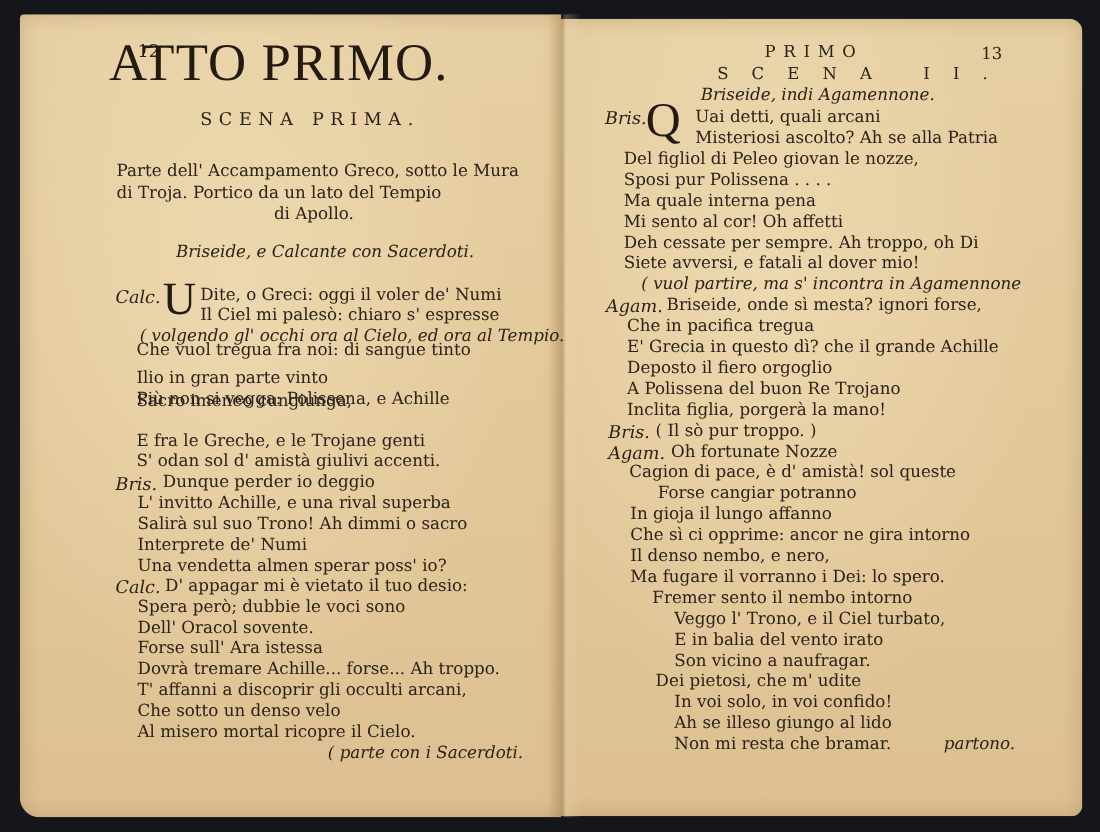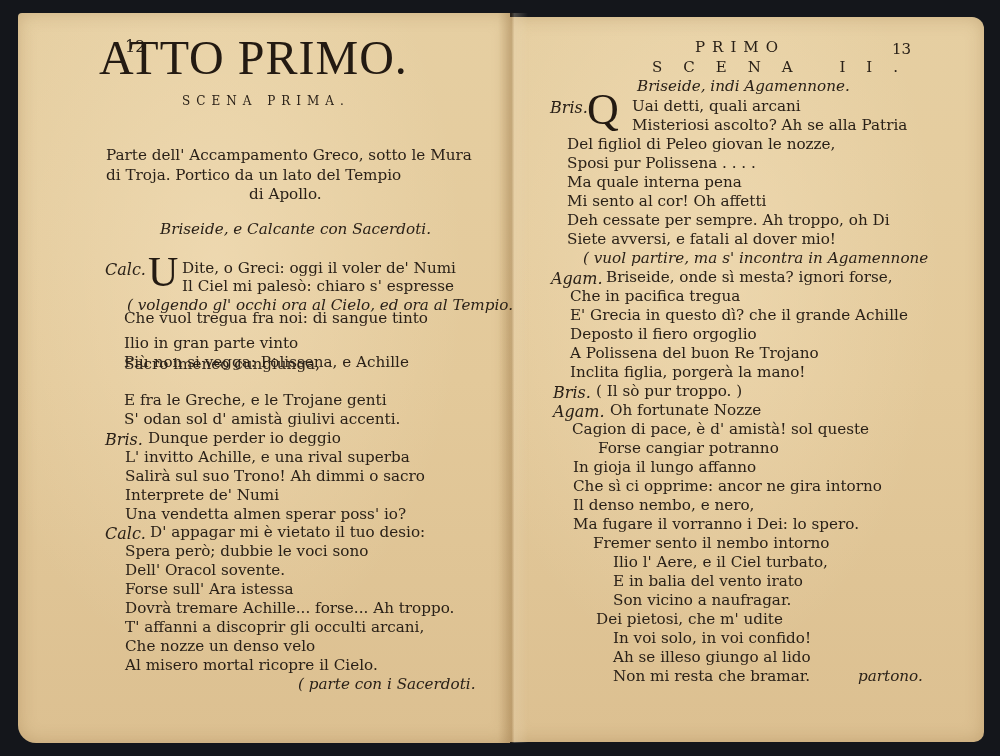--- a/index.html
+++ b/index.html
@@ -42,21 +42,21 @@
 <body>
 
 <div class="spread">
   <div class="page left"></div>
   <div class="page right"></div>
   <div class="gutter"></div>
 </div>
 
 <div class="pnum" style="left:125px;top:37px;">12</div>
 <div class="title">ATTO PRIMO.</div>
-<div class="line sp" style="left:182px;top:92px;font-size:12px;">SCENA PRIMA.</div>
+<div class="line sp" style="left:182px;top:100px;font-size:16px;">SCENA PRIMA.</div>
 <div class="line" style="left:106px;top:146px;">Parte dell' Accampamento Greco, sotto le Mura</div>
 <div class="line" style="left:106px;top:166px;">di Troja. Portico da un lato del Tempio</div>
 <div class="line" style="left:249px;top:185px;">di Apollo.</div>
 <div class="line it" style="left:160px;top:220px;">Briseide, e Calcante con Sacerdoti.</div>
 
 <div class="spk" style="left:105px;top:260px;">Calc.</div>
 <div class="drop" style="left:148px;top:248px;font-size:42px;">U</div>
 <div class="line" style="left:182px;top:259px;">Dite, o Greci: oggi il voler de' Numi</div>
 <div class="line" style="left:182px;top:277px;">Il Ciel mi palesò: chiaro s' espresse</div>
 <div class="line it" style="left:127px;top:296px;font-style:italic;">( volgendo gl' occhi ora al Cielo, ed ora al Tempio.</div>
@@ -72,21 +72,21 @@
 <div class="line" style="left:125px;top:467px;">Salirà sul suo Trono! Ah dimmi o sacro</div>
 <div class="line" style="left:125px;top:486px;">Interprete de' Numi</div>
 <div class="line" style="left:125px;top:505px;">Una vendetta almen sperar poss' io?</div>
 <div class="spk" style="left:105px;top:524px;">Calc.</div>
 <div class="line" style="left:150px;top:523px;">D' appagar mi è vietato il tuo desio:</div>
 <div class="line" style="left:125px;top:542px;">Spera però; dubbie le voci sono</div>
 <div class="line" style="left:125px;top:561px;">Dell' Oracol sovente.</div>
 <div class="line" style="left:125px;top:580px;">Forse sull' Ara istessa</div>
 <div class="line" style="left:125px;top:599px;">Dovrà tremare Achille... forse... Ah troppo.</div>
 <div class="line" style="left:125px;top:618px;">T' affanni a discoprir gli occulti arcani,</div>
-<div class="line" style="left:125px;top:637px;">Che nozze un denso velo</div>
+<div class="line" style="left:125px;top:637px;">Che sotto un denso velo</div>
 <div class="line" style="left:125px;top:656px;">Al misero mortal ricopre il Cielo.</div>
 <div class="line it" style="left:298px;top:675px;">( parte con i Sacerdoti.</div>
 
 <div class="line sp" style="left:695px;top:38px;font-size:15px;letter-spacing:7px;">PRIMO</div>
 <div class="pnum" style="left:892px;top:40px;font-size:15px;">13</div>
 <div class="line" style="left:652px;top:58px;font-size:15px;letter-spacing:21px;">SCENA II.</div>
 <div class="line it" style="left:637px;top:77px;">Briseide, indi Agamennone.</div>
 
 <div class="spk" style="left:550px;top:98px;">Bris.</div>
 <div class="drop" style="left:587px;top:84px;font-size:44px;">Q</div>
@@ -110,20 +110,20 @@
 <div class="line" style="left:596px;top:382px;">( Il sò pur troppo. )</div>
 <div class="spk" style="left:553px;top:402px;">Agam.</div>
 <div class="line" style="left:610px;top:401px;">Oh fortunate Nozze</div>
 <div class="line" style="left:572px;top:420px;">Cagion di pace, è d' amistà! sol queste</div>
 <div class="line" style="left:598px;top:439px;">Forse cangiar potranno</div>
 <div class="line" style="left:573px;top:458px;">In gioja il lungo affanno</div>
 <div class="line" style="left:573px;top:477px;">Che sì ci opprime: ancor ne gira intorno</div>
 <div class="line" style="left:573px;top:496px;">Il denso nembo, e nero,</div>
 <div class="line" style="left:573px;top:515px;">Ma fugare il vorranno i Dei: lo spero.</div>
 <div class="line" style="left:593px;top:534px;">Fremer sento il nembo intorno</div>
-<div class="line" style="left:613px;top:553px;">Ilio l' Aere, e il Ciel turbato,</div>
+<div class="line" style="left:613px;top:553px;">Veggo l' Trono, e il Ciel turbato,</div>
 <div class="line" style="left:613px;top:572px;">E in balia del vento irato</div>
 <div class="line" style="left:613px;top:591px;">Son vicino a naufragar.</div>
 <div class="line" style="left:596px;top:610px;">Dei pietosi, che m' udite</div>
 <div class="line" style="left:613px;top:629px;">In voi solo, in voi confido!</div>
 <div class="line" style="left:613px;top:648px;">Ah se illeso giungo al lido</div>
 <div class="line" style="left:613px;top:667px;">Non mi resta che bramar.</div>
 <div class="line it" style="left:858px;top:667px;">partono.</div>
 
 </body></html>

